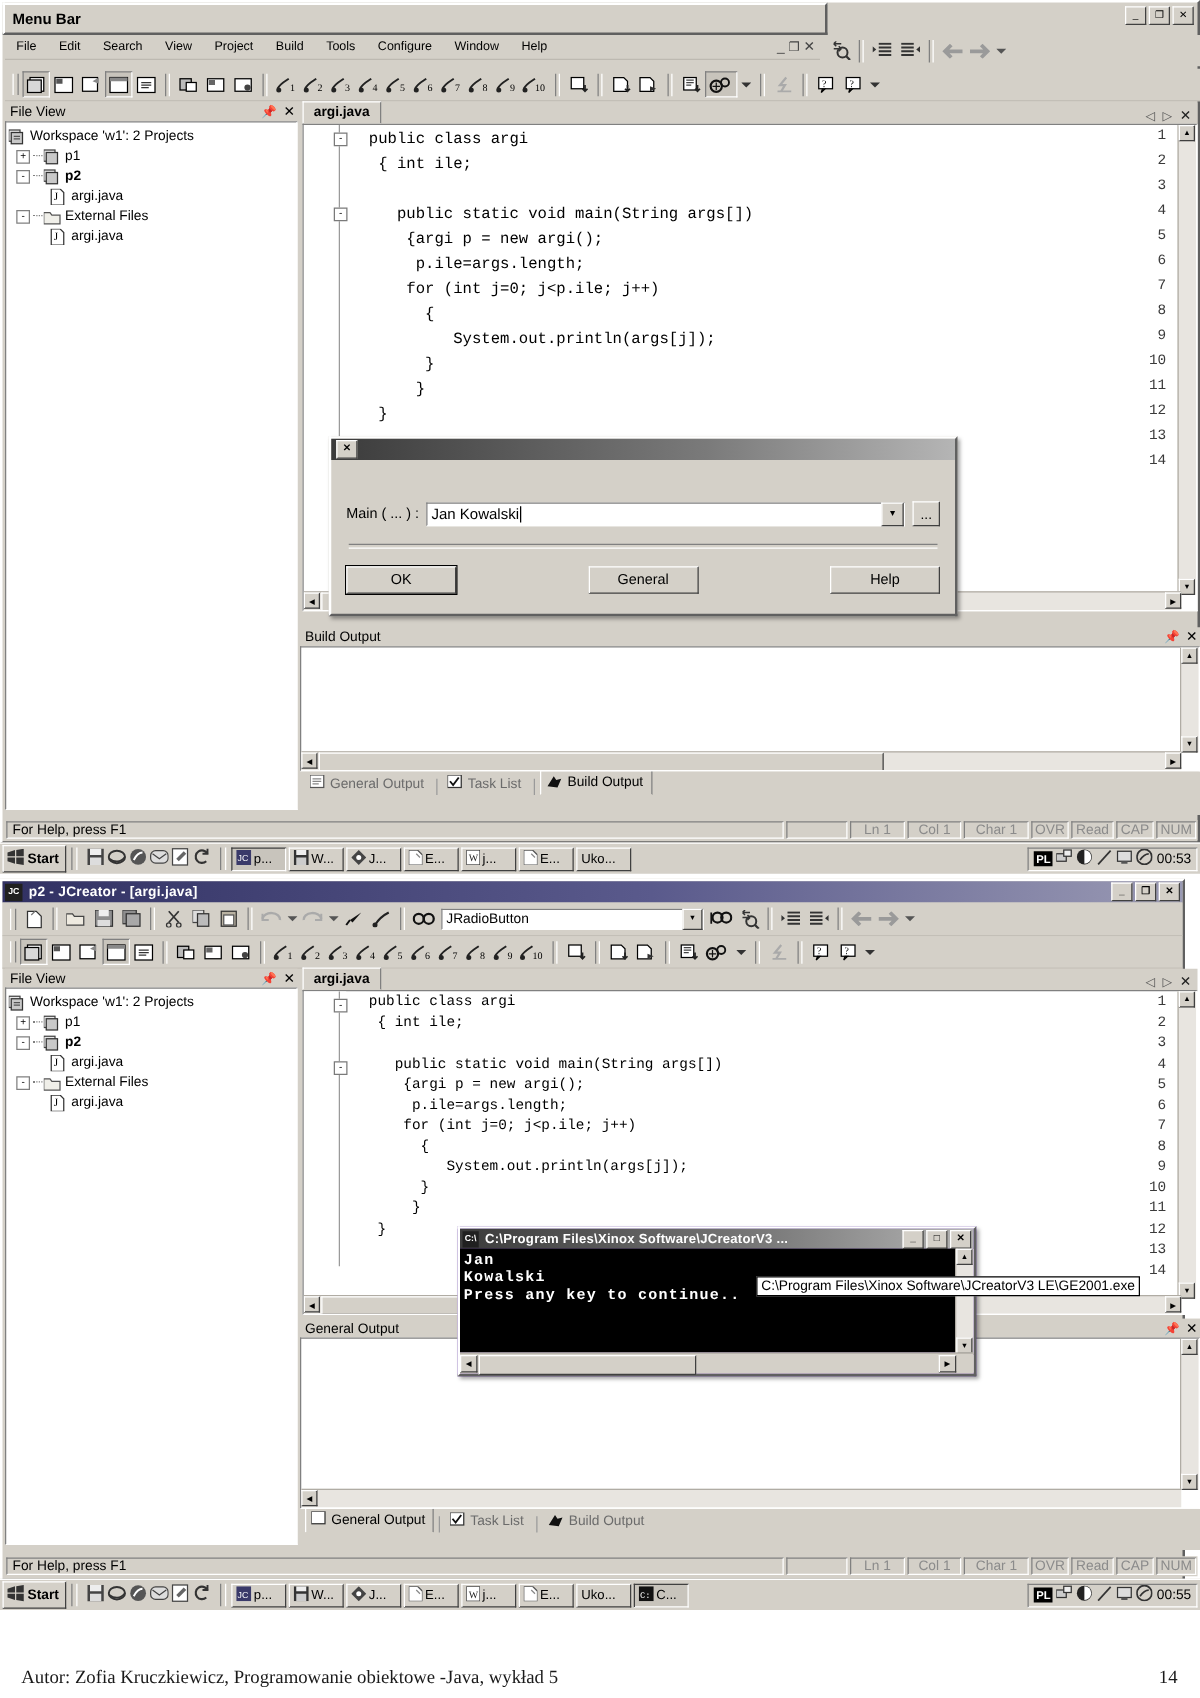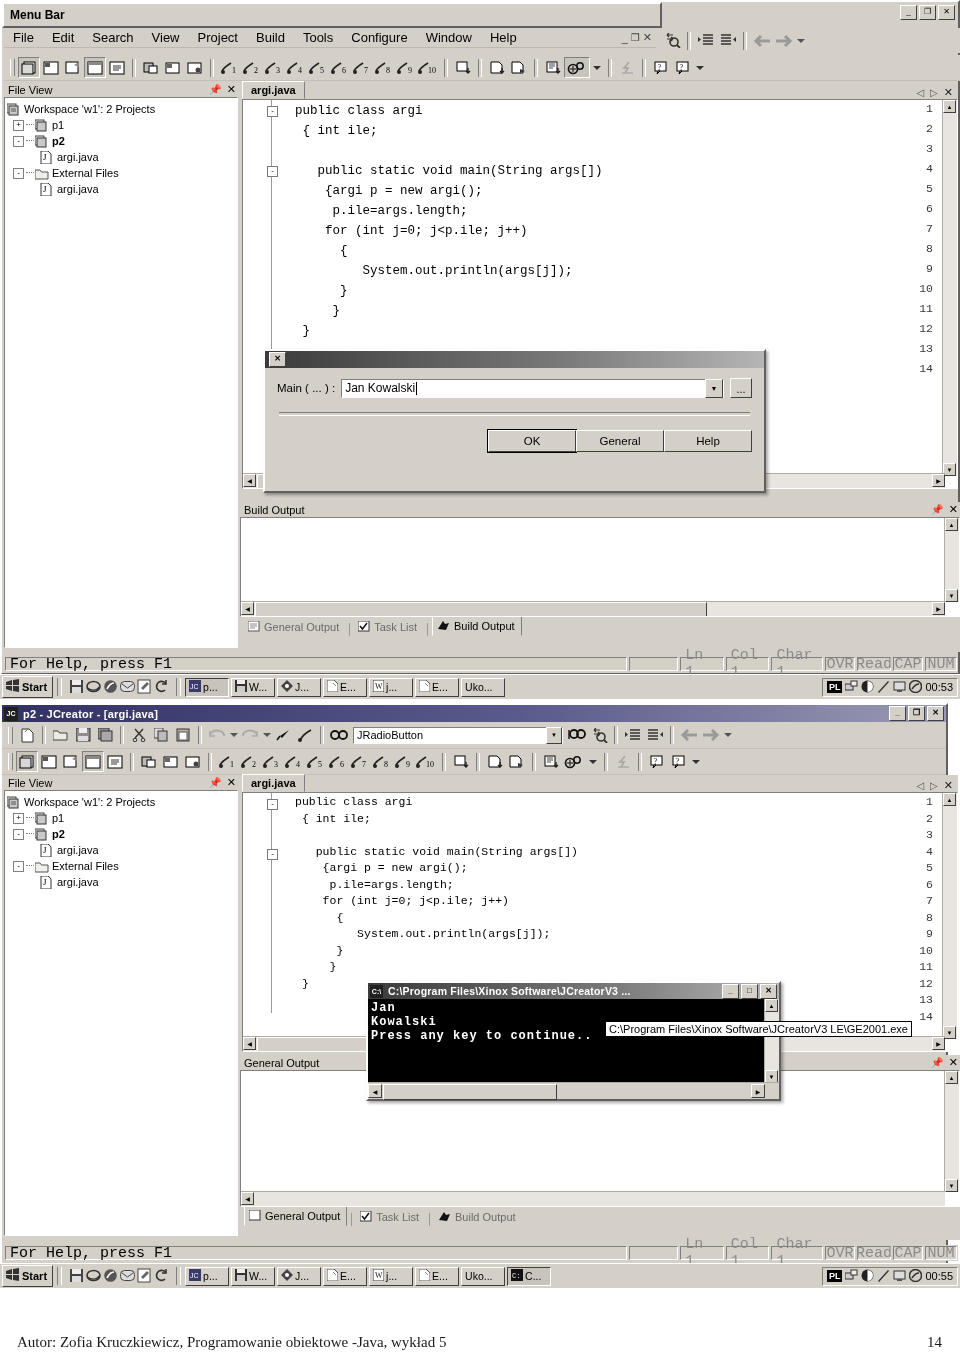--- a/index.html
+++ b/index.html
@@ -15,21 +15,21 @@
   .titlebar{height:17px;background:linear-gradient(90deg,#313163 0%,#5a5a8c 55%,#9a9ab4 100%);
             color:#fff;font-weight:bold;font-size:11px;display:flex;align-items:center;padding:0 2px;}
   .titlebar.grey{background:linear-gradient(90deg,#3b3b3b 0%,#7a7a7a 60%,#b5b5b5 100%);}
   .titlebar .tb-title{flex:1;white-space:nowrap;overflow:hidden;padding-left:3px;letter-spacing:.2px;}
   .tbtn{width:15px;height:13px;background:#d4d0c8;border:1px solid;border-color:#fff #404040 #404040 #fff;
         font-size:8px;line-height:11px;text-align:center;color:#000;margin-left:2px;font-family:"Liberation Sans",sans-serif;}
   .sysicon{width:14px;height:14px;background:#202020;color:#fff;font-size:7px;line-height:14px;text-align:center;
            font-weight:bold;margin-right:2px;}
 
   .menubar{height:19px;display:flex;align-items:center;border-bottom:1px solid #bdb9b1;background:#d4d0c8;}
-  .menuitem{padding:1px 9px;font-size:13px;color:#000;}
+  .menuitem{padding:1px 9px;font-size:10px;color:#000;}
   .menu-wbtns{margin-left:auto;display:flex;align-items:center;padding-right:4px;gap:3px;color:#444;font-size:11px;}
 
   .toolrow{height:25px;display:flex;align-items:center;background:#d4d0c8;padding-left:3px;border-bottom:1px solid #c3bfb7;}
   .grip{width:3px;height:17px;border-left:1px solid #fff;border-right:1px solid #808080;margin:0 3px;}
   .sep{width:2px;height:18px;border-left:1px solid #808080;border-right:1px solid #fff;margin:0 4px;}
   .tbi{width:22px;height:21px;display:flex;align-items:center;justify-content:center;box-sizing:border-box;}
   .tbi.pressed{border:1px solid;border-color:#808080 #fff #fff #808080;background:#c8c4bc;}
   .tbi svg{display:block;}
   .combo{height:17px;background:#fff;border:1px solid;border-color:#808080 #fff #fff #808080;
          display:flex;align-items:center;font-size:11px;padding-left:3px;box-sizing:border-box;}
@@ -71,21 +71,21 @@
   .thumb{position:absolute;background:#d4d0c8;border:1px solid;border-color:#fff #404040 #404040 #fff;}
 
   
   .otabs{height:19px;display:flex;align-items:flex-end;background:#d4d0c8;padding-left:4px;}
   .otab{height:18px;padding:0 6px 0 4px;display:flex;align-items:center;gap:4px;font-size:11px;color:#6b6b6b;}
   .otab.sel{background:#d4d0c8;border:1px solid;border-color:#fff #808080 #d4d0c8 #fff;color:#000;font-weight:normal;}
 
   
   .status{height:16px;display:flex;align-items:stretch;background:#d4d0c8;gap:2px;padding:1px 1px;box-sizing:border-box;}
   .sfield{border:1px solid;border-color:#808080 #fff #fff #808080;display:flex;align-items:center;
-          padding:0 4px;font-size:15px;box-sizing:border-box;font-family:Liberation Mono, monospace;}
+          padding:0 4px;font-size:11px;box-sizing:border-box;}
   .sfield.dim{color:#8b8b8b;justify-content:center;}
 
   
   .taskbar{background:#d4d0c8;border-top:1px solid #fff;display:flex;align-items:center;padding:1px 2px;gap:2px;box-sizing:border-box;}
   .startbtn{height:20px;display:flex;align-items:center;gap:2px;padding:0 5px 0 2px;font-size:11px;font-weight:bold;
             border:1px solid;border-color:#fff #404040 #404040 #fff;background:#d4d0c8;}
   .qlaunch{display:flex;align-items:center;gap:2px;padding:0 3px;}
   .tb-sep{width:3px;height:18px;border-left:1px solid #808080;border-right:1px solid #fff;margin:0 2px;}
   .taskbtn{height:19px;min-width:44px;max-width:46px;display:flex;align-items:center;gap:2px;padding:0 3px;
            font-size:10.5px;border:1px solid;border-color:#fff #404040 #404040 #fff;background:#d4d0c8;
@@ -93,31 +93,31 @@
   .taskbtn.active{border-color:#404040 #fff #fff #404040;background:#c8c4bc;}
   .tray{margin-left:auto;display:flex;align-items:center;gap:3px;border:1px solid;
         border-color:#808080 #fff #fff #808080;padding:0 4px;height:19px;box-sizing:border-box;}
   .trayclock{font-size:11px;}
   .plbox{background:#000;color:#fff;font-size:9px;font-weight:bold;padding:1px 2px;}
 
   
   .dlg{position:absolute;background:#d4d0c8;border:2px solid;border-color:#ffffff #606060 #606060 #ffffff;
        box-shadow:2px 2px 3px rgba(0,0,0,.35);box-sizing:border-box;}
   .dlgbody{padding:10px 12px;}
-  .fieldrow{display:flex;align-items:center;gap:6px;}
+  .fieldrow{display:flex;align-items:center;gap:6px;margin-top:23px;}
   .lbl{font-size:11.5px;white-space:nowrap;}
   .txtfield{flex:1;height:19px;background:#fff;border:1px solid;border-color:#808080 #fff #fff #808080;
             display:flex;align-items:center;padding-left:3px;font-size:12px;box-sizing:border-box;}
   .txtfield .caret{width:1px;height:13px;background:#000;margin-left:1px;}
   .dd{width:16px;height:17px;background:#d4d0c8;border:1px solid;border-color:#fff #404040 #404040 #fff;
       display:flex;align-items:center;justify-content:center;font-size:7px;}
   .ellbtn{width:22px;height:20px;background:#d4d0c8;border:1px solid;border-color:#fff #404040 #404040 #fff;
           display:flex;align-items:flex-end;justify-content:center;font-size:11px;padding-bottom:2px;box-sizing:border-box;}
   .hrule{height:2px;border-top:1px solid #808080;border-bottom:1px solid #fff;margin:14px 2px 0 2px;}
-  .btnrow{display:flex;justify-content:flex-end;gap:0;margin-top:14px;}
+  .btnrow{display:flex;justify-content:space-between;gap:0;margin-top:14px;}
   .pbtn{width:88px;height:22px;background:#d4d0c8;border:1px solid;border-color:#fff #404040 #404040 #fff;
         display:flex;align-items:center;justify-content:center;font-size:11.5px;box-sizing:border-box;}
   .pbtn.def{box-shadow:0 0 0 1px #000;}
 
   
   .console{position:absolute;background:#4c1d95;border:2px solid;border-color:#ffffff #606060 #606060 #ffffff;
            box-shadow:2px 2px 3px rgba(0,0,0,.35);box-sizing:border-box;margin-left:28px;}
   .constext{background:#000;color:#fff;font-family:"Liberation Mono",monospace;font-size:12px;
             line-height:14px;white-space:pre;padding:2px 3px;letter-spacing:1px;font-weight:bold;}
   .tooltip{position:absolute;background:#fff;border:1px solid #000;font-size:11px;padding:1px 3px;white-space:nowrap;}

